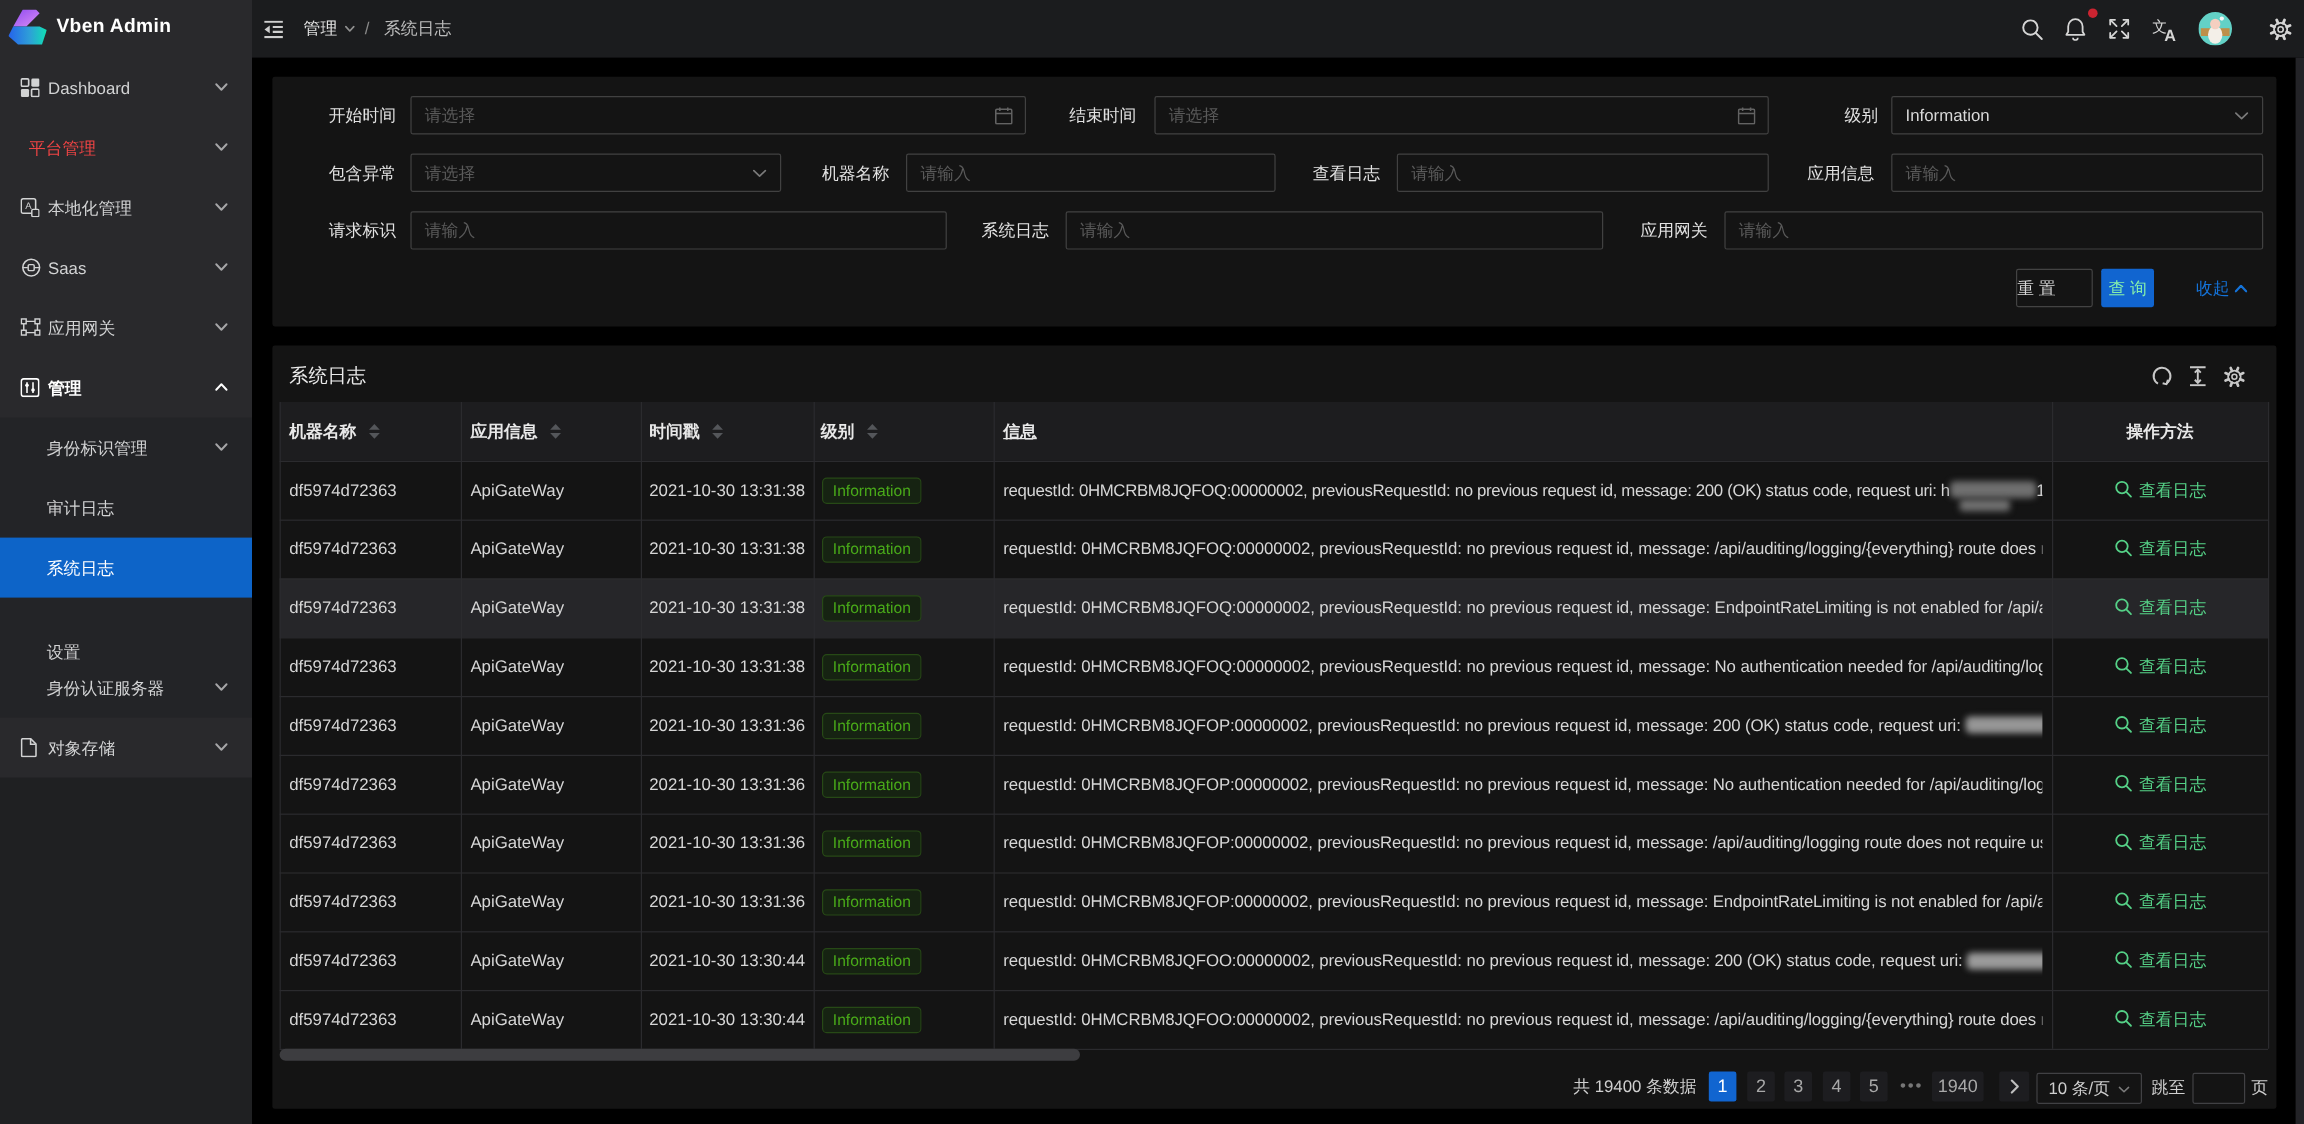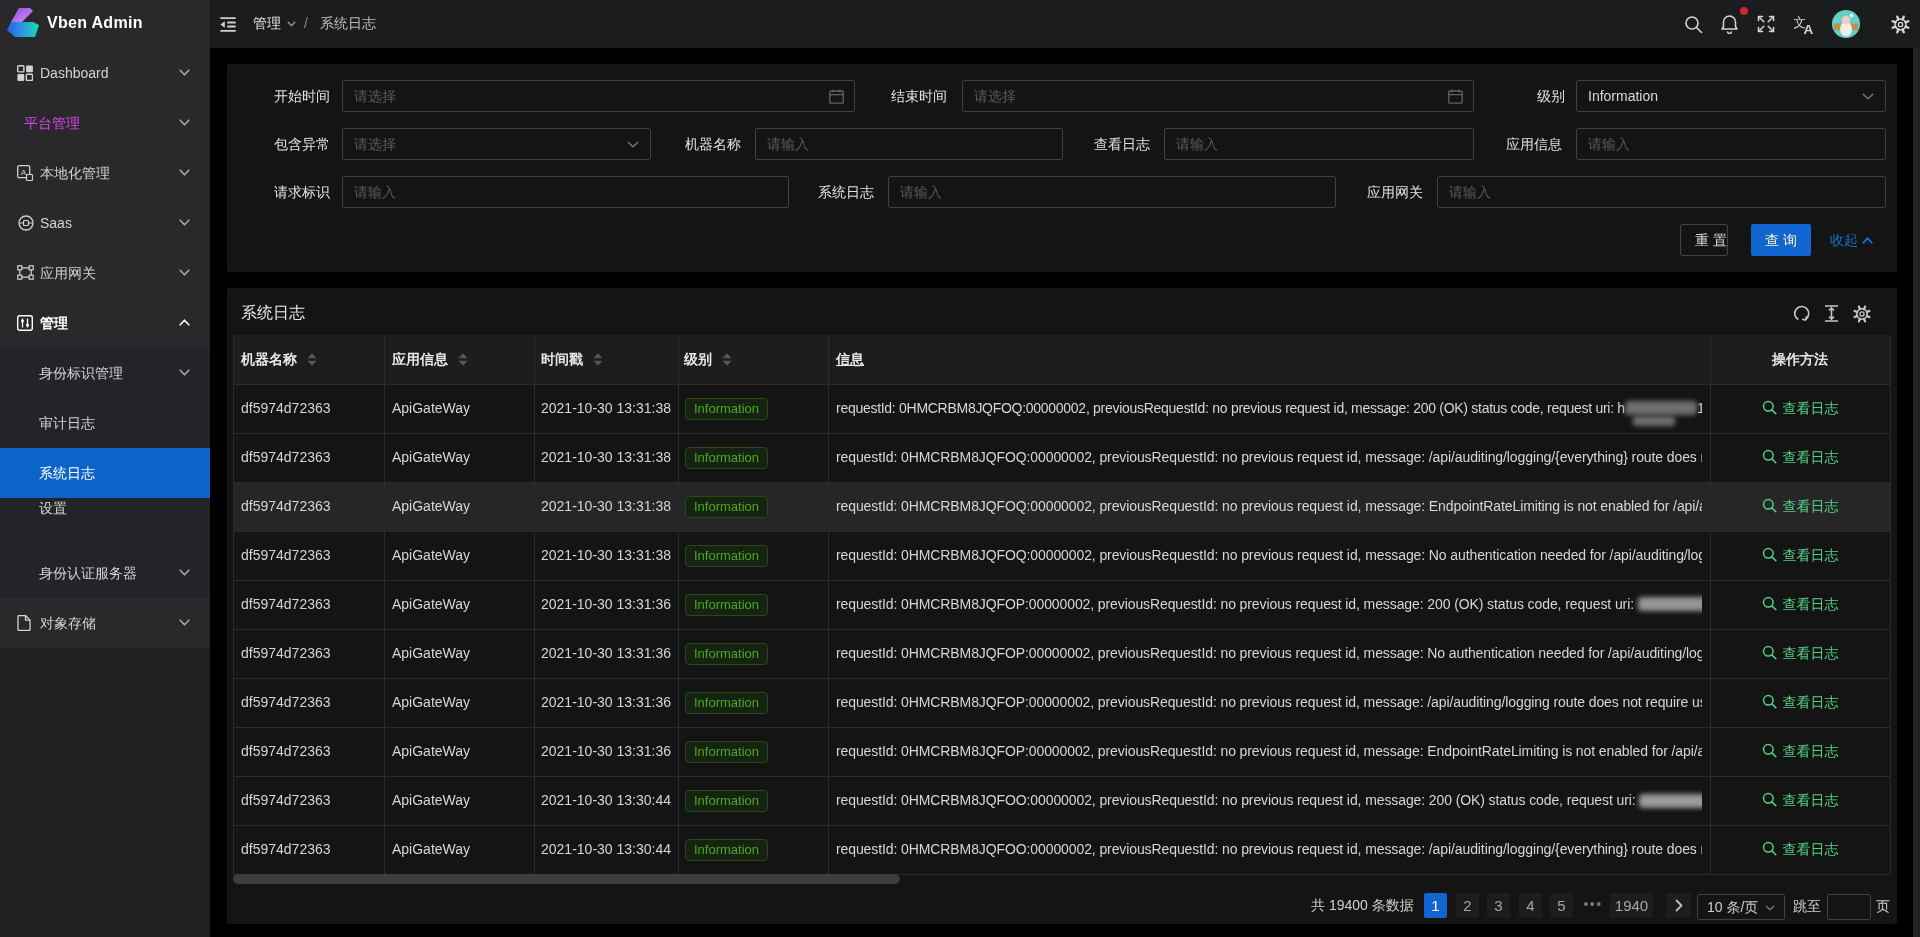--- a/index.html
+++ b/index.html
@@ -55,21 +55,21 @@
       </svg>
     </div>
     <div class="t" style="left:40px;color:#d2d3d4;font-weight:normal;">Dashboard</div>
     <div class="cv">
       <svg width="11" height="7" viewBox="0 0 11 7" style="">
         <path d="M1.2 1.2 L5.5 5.8 L9.8 1.2" fill="none" stroke="#a6a6a8" stroke-width="1.6" stroke-linecap="round" stroke-linejoin="round"></path>
       </svg>
     </div>
   </div>
 <div class="mi" style="top:98px;">
-    <div class="t" style="left:24px;color:#d946ef;font-weight:normal;">平台管理</div>
+    <div class="t" style="left:24px;color:#ef4444;font-weight:normal;">平台管理</div>
     <div class="cv">
       <svg width="11" height="7" viewBox="0 0 11 7" style="">
         <path d="M1.2 1.2 L5.5 5.8 L9.8 1.2" fill="none" stroke="#a6a6a8" stroke-width="1.6" stroke-linecap="round" stroke-linejoin="round"></path>
       </svg>
     </div>
   </div>
 <div class="mi" style="top:148px;">
     <div class="ic">
       <svg width="16" height="16" viewBox="0 0 16 16" style="">
         <rect x="0.7" y="0.7" width="12" height="12" rx="1.5" fill="none" stroke="#d2d3d4" stroke-width="1.3"></rect>
@@ -140,21 +140,21 @@
       </svg>
     </div>
   </div>
 <div class="mi" style="top:398px;">
     <div class="t" style="left:39px;color:#d2d3d4;font-weight:normal;">审计日志</div>
   </div>
 <div class="abs" style="left:0;top:448px;width:210px;height:50px;background:#0d64c8;"></div>
 <div class="mi" style="top:448px;">
     <div class="t" style="left:39px;color:#ffffff;font-weight:normal;">系统日志</div>
   </div>
-<div class="mi" style="top:483px;padding-left:12px;">
+<div class="mi" style="top:518px;padding-left:12px;">
     <div class="t" style="left:39px;color:#d2d3d4;font-weight:normal;">设置</div>
   </div>
 <div class="mi" style="top:548px;">
     <div class="t" style="left:39px;color:#d2d3d4;font-weight:normal;">身份认证服务器</div>
     <div class="cv">
       <svg width="11" height="7" viewBox="0 0 11 7" style="">
         <path d="M1.2 1.2 L5.5 5.8 L9.8 1.2" fill="none" stroke="#a6a6a8" stroke-width="1.6" stroke-linecap="round" stroke-linejoin="round"></path>
       </svg>
     </div>
   </div>
@@ -261,22 +261,22 @@
 <div class="lbl" style="right:770px;top:128px;width:160px;">查看日志</div>
 <div class="inp" style="left:1164px;top:128px;width:310px;">请输入</div>
 <div class="lbl" style="right:358px;top:128px;width:160px;">应用信息</div>
 <div class="inp" style="left:1576px;top:128px;width:310px;">请输入</div>
 <div class="lbl" style="right:1590px;top:176px;width:160px;">请求标识</div>
 <div class="inp" style="left:342px;top:176px;width:447px;">请输入</div>
 <div class="lbl" style="right:1046px;top:176px;width:160px;">系统日志</div>
 <div class="inp" style="left:888px;top:176px;width:448px;">请输入</div>
 <div class="lbl" style="right:497px;top:176px;width:160px;">应用网关</div>
 <div class="inp" style="left:1437px;top:176px;width:449px;">请输入</div>
-<div class="abs" style="left:1680px;top:224px;width:48px;height:32px;border:1px solid #434343;border-radius:2px;color:#d9d9d9;font-size:14px;text-align:right;line-height:30px;">重 置</div>
-<div class="abs" style="left:1751px;top:224px;width:60px;height:32px;background:#1165d0;border-radius:2px;color:#fef9c3;font-size:14px;text-align:center;line-height:32px;">查 询</div>
+<div class="abs" style="left:1680px;top:224px;width:64px;height:32px;border:1px solid #434343;border-radius:2px;color:#d9d9d9;font-size:14px;text-align:left;line-height:30px;">重 置</div>
+<div class="abs" style="left:1751px;top:224px;width:44px;height:32px;background:#1165d0;border-radius:2px;color:#86efac;font-size:14px;text-align:center;line-height:32px;">查 询</div>
 <div class="abs" style="left:1830px;top:224px;height:32px;line-height:32px;font-size:14px;color:#1472d8;">收起</div>
 <div class="abs" style="left:1862px;top:237px;">
     <svg width="11" height="7" viewBox="0 0 11 7" style="">
       <path d="M1.2 5.8 L5.5 1.2 L9.8 5.8" fill="none" stroke="#1472d8" stroke-width="1.8" stroke-linecap="round" stroke-linejoin="round"></path>
     </svg>
   </div>
 <div class="abs" style="left:227px;top:288px;width:1670px;height:636px;background:#141414;border-radius:2px;"></div>
 <div class="abs" style="left:241px;top:303px;font-size:16px;color:#eaeaea;font-weight:500;">系统日志</div>
 <div class="abs" style="left:1793px;top:305px;">
     <svg width="18" height="17" viewBox="0 0 18 17" style="">

